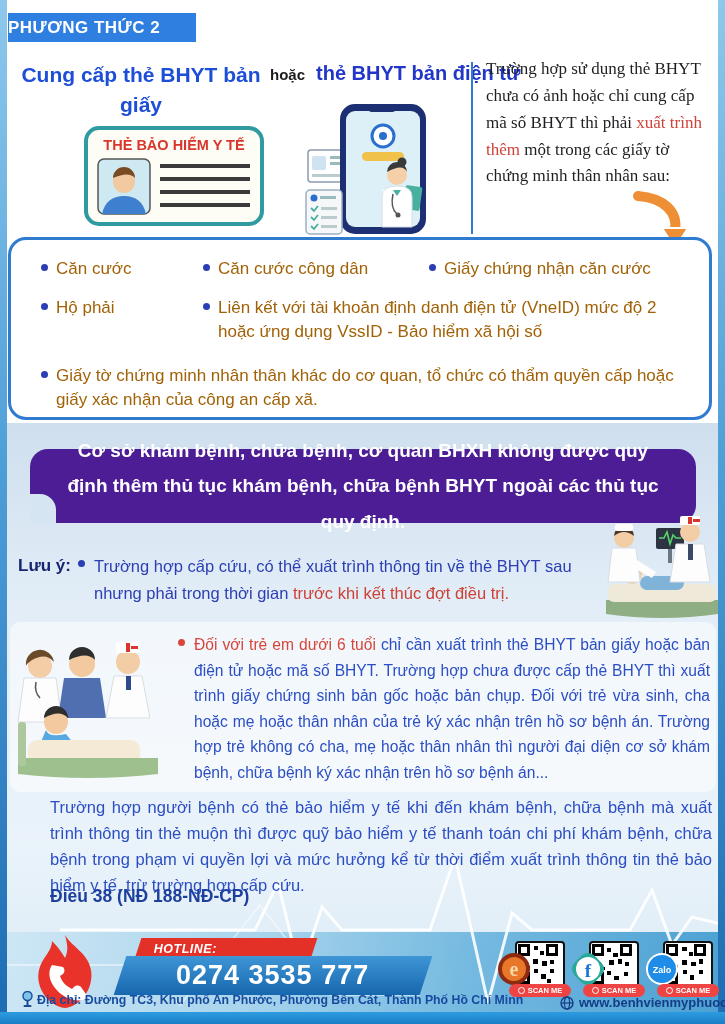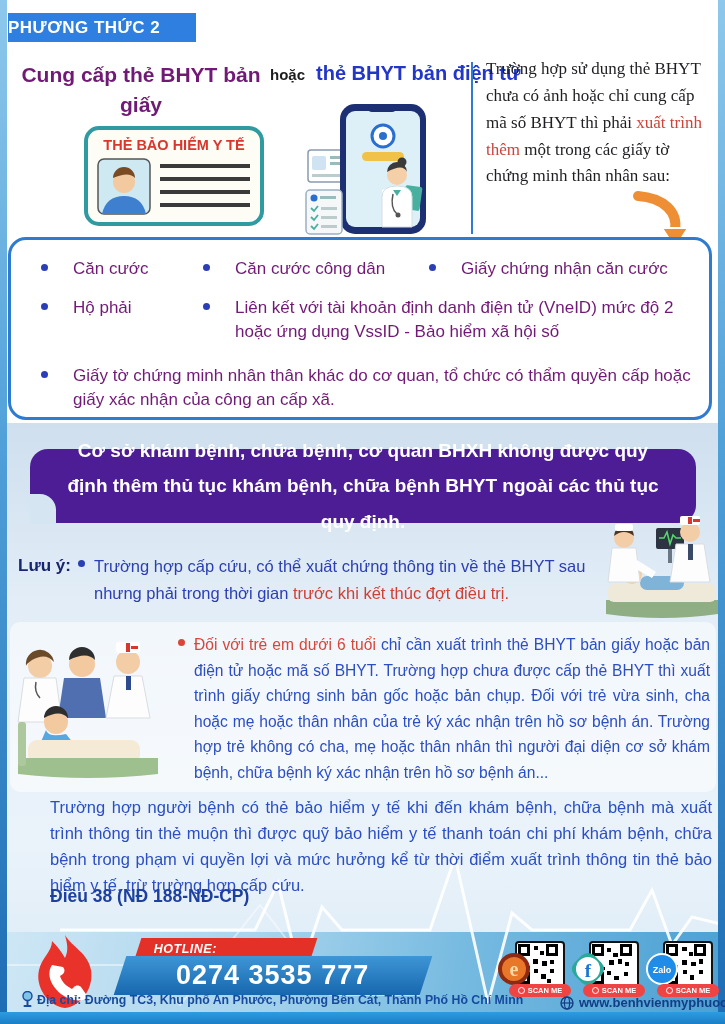--- a/index.html
+++ b/index.html
@@ -10,36 +10,36 @@
   .edge.left{left:0;}
   .edge.right{right:0;}
   .content{position:absolute;z-index:3;}
 
   
   .method-badge{left:8px;top:13px;width:188px;height:29px;background:#2e7fe0;
     display:flex;align-items:center;justify-content:flex-start;color:#fff;font-weight:bold;
     font-size:17px;letter-spacing:.5px;}
 
   
-  .title-left{left:18px;top:60px;width:246px;text-align:center;color:#701a75;
+  .title-left{left:18px;top:60px;width:246px;text-align:center;color:#1d4ed8;
     font-weight:bold;font-size:21px;line-height:1.42;}
   .title-or{left:270px;top:66px;color:#1c1c1c;font-weight:bold;font-size:15px;}
   .title-right{left:316px;top:62px;width:220px;color:#2236c8;font-weight:bold;font-size:20px;}
 
   .divider-v{left:471px;top:62px;width:2px;height:172px;background:#2f7bd0;}
 
   .intro{left:486px;top:56px;width:228px;font-family:"Liberation Serif","DejaVu Serif",serif;
     font-size:17px;line-height:1.58;color:#1f1f23;}
   .intro .hl{color:#cd4338;}
 
   
   .doc-box{left:8px;top:237px;width:704px;height:183px;background:#fff;
     border:3px solid #2f7bd0;border-radius:18px;box-sizing:border-box;}
-  .doc-item{position:absolute;color:#701a75;font-size:17px;line-height:1.4;
-    display:flex;align-items:flex-start;gap:25px;}
+  .doc-item{position:absolute;color:#a16207;font-size:17px;line-height:1.4;
+    display:flex;align-items:flex-start;gap:8px;}
   .dot{flex:0 0 auto;width:7px;height:7px;border-radius:50%;background:#2c3eb3;margin-top:7px;}
   .dot.red{background:#d8453a;}
   .doc-r1a{left:30px;top:17px;}
   .doc-r1b{left:192px;top:17px;}
   .doc-r1c{left:418px;top:17px;}
   .doc-r2a{left:30px;top:56px;}
   .doc-r2b{left:192px;top:56px;width:492px;}
   .doc-r3 {left:30px;top:124px;width:652px;}
 
   
@@ -234,21 +234,21 @@
     <rect x="82" y="13" width="4" height="7" fill="#d9372e"></rect>
     <rect x="87" y="15" width="7" height="3" fill="#d9372e"></rect>
     <path d="M70 40 h28 l6 38 h-40 z" fill="#fdfdfd" stroke="#d9dde2"></path>
     <rect x="82" y="40" width="5" height="16" fill="#3a4a66"></rect>
     <path d="M72 48 q-8 12 -2 28 l6 -2 q-4 -14 0 -24 z" fill="#fdfdfd"></path>
   </svg>
 
   <div class="content note-label">Lưu ý:</div>
   <div class="content note-text">
     <span class="dot"></span>
-    <span><span>Trường hợp cấp cứu, có thể xuất chứng thông tin về thẻ BHYT sau nhưng phải trong thời gian </span><span class="hl">trước khi kết thúc đợt điều trị.</span></span>
+    <span><span>Trường hợp cấp cứu, có thể xuất trình thông tin về thẻ BHYT sau nhưng phải trong thời gian </span><span class="hl">trước khi kết thúc đợt điều trị.</span></span>
   </div>
 
   <div class="content child-panel"></div>
 
   <svg class="content illu" style="left:12px;top:626px" width="152" height="162" viewBox="0 0 152 162">
     <circle cx="28" cy="40" r="12" fill="#f2cda6"></circle>
     <path d="M14 40 a14 14 0 0 1 28 -4 q-8 -10 -22 -2 q-6 4 -6 6 z" fill="#6b4a2a"></path>
     <path d="M12 52 h32 l6 44 h-44 z" fill="#fdfdfd" stroke="#d9dde2"></path>
     <path d="M24 56 q-2 10 4 16" stroke="#555" stroke-width="1.5" fill="none"></path>
     <circle cx="70" cy="38" r="13" fill="#f3c9a0"></circle>

